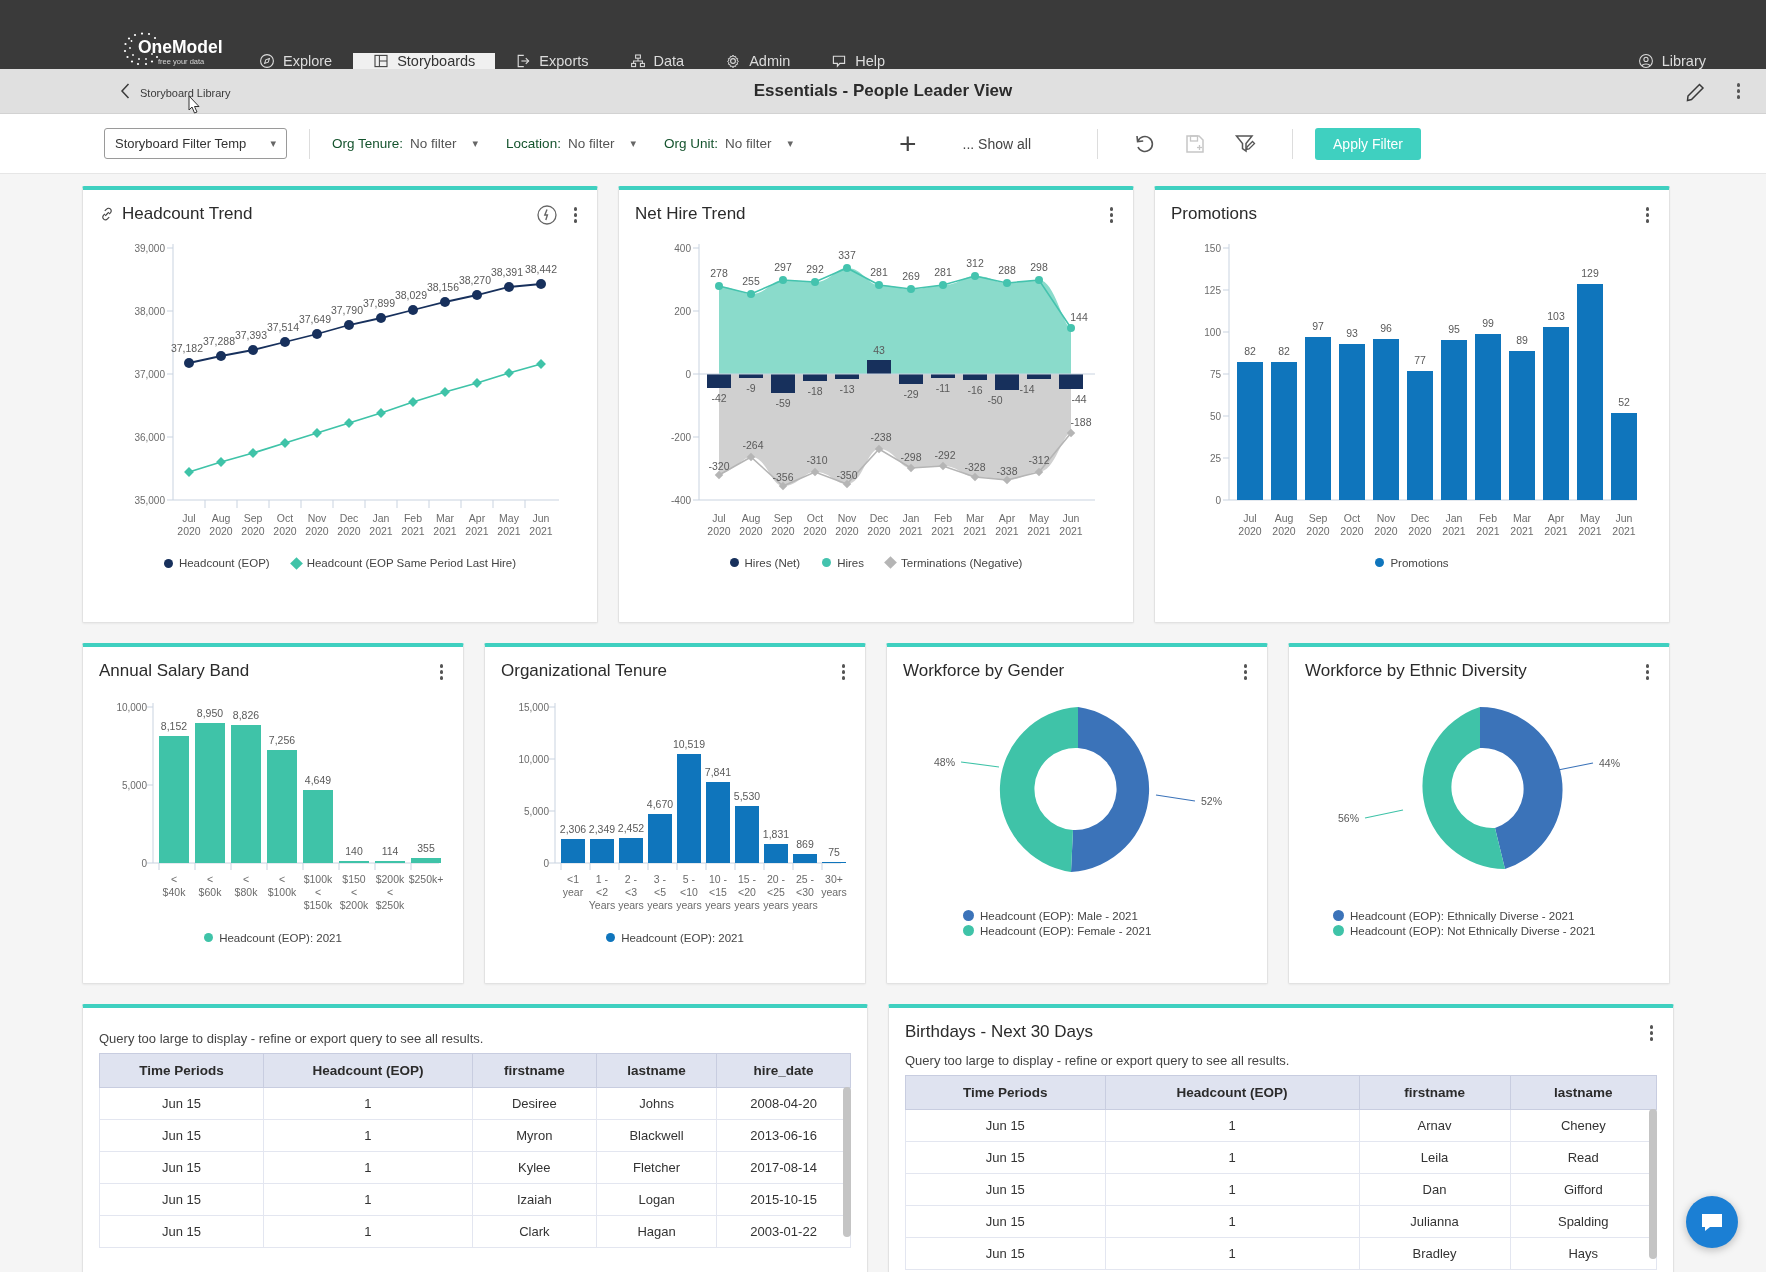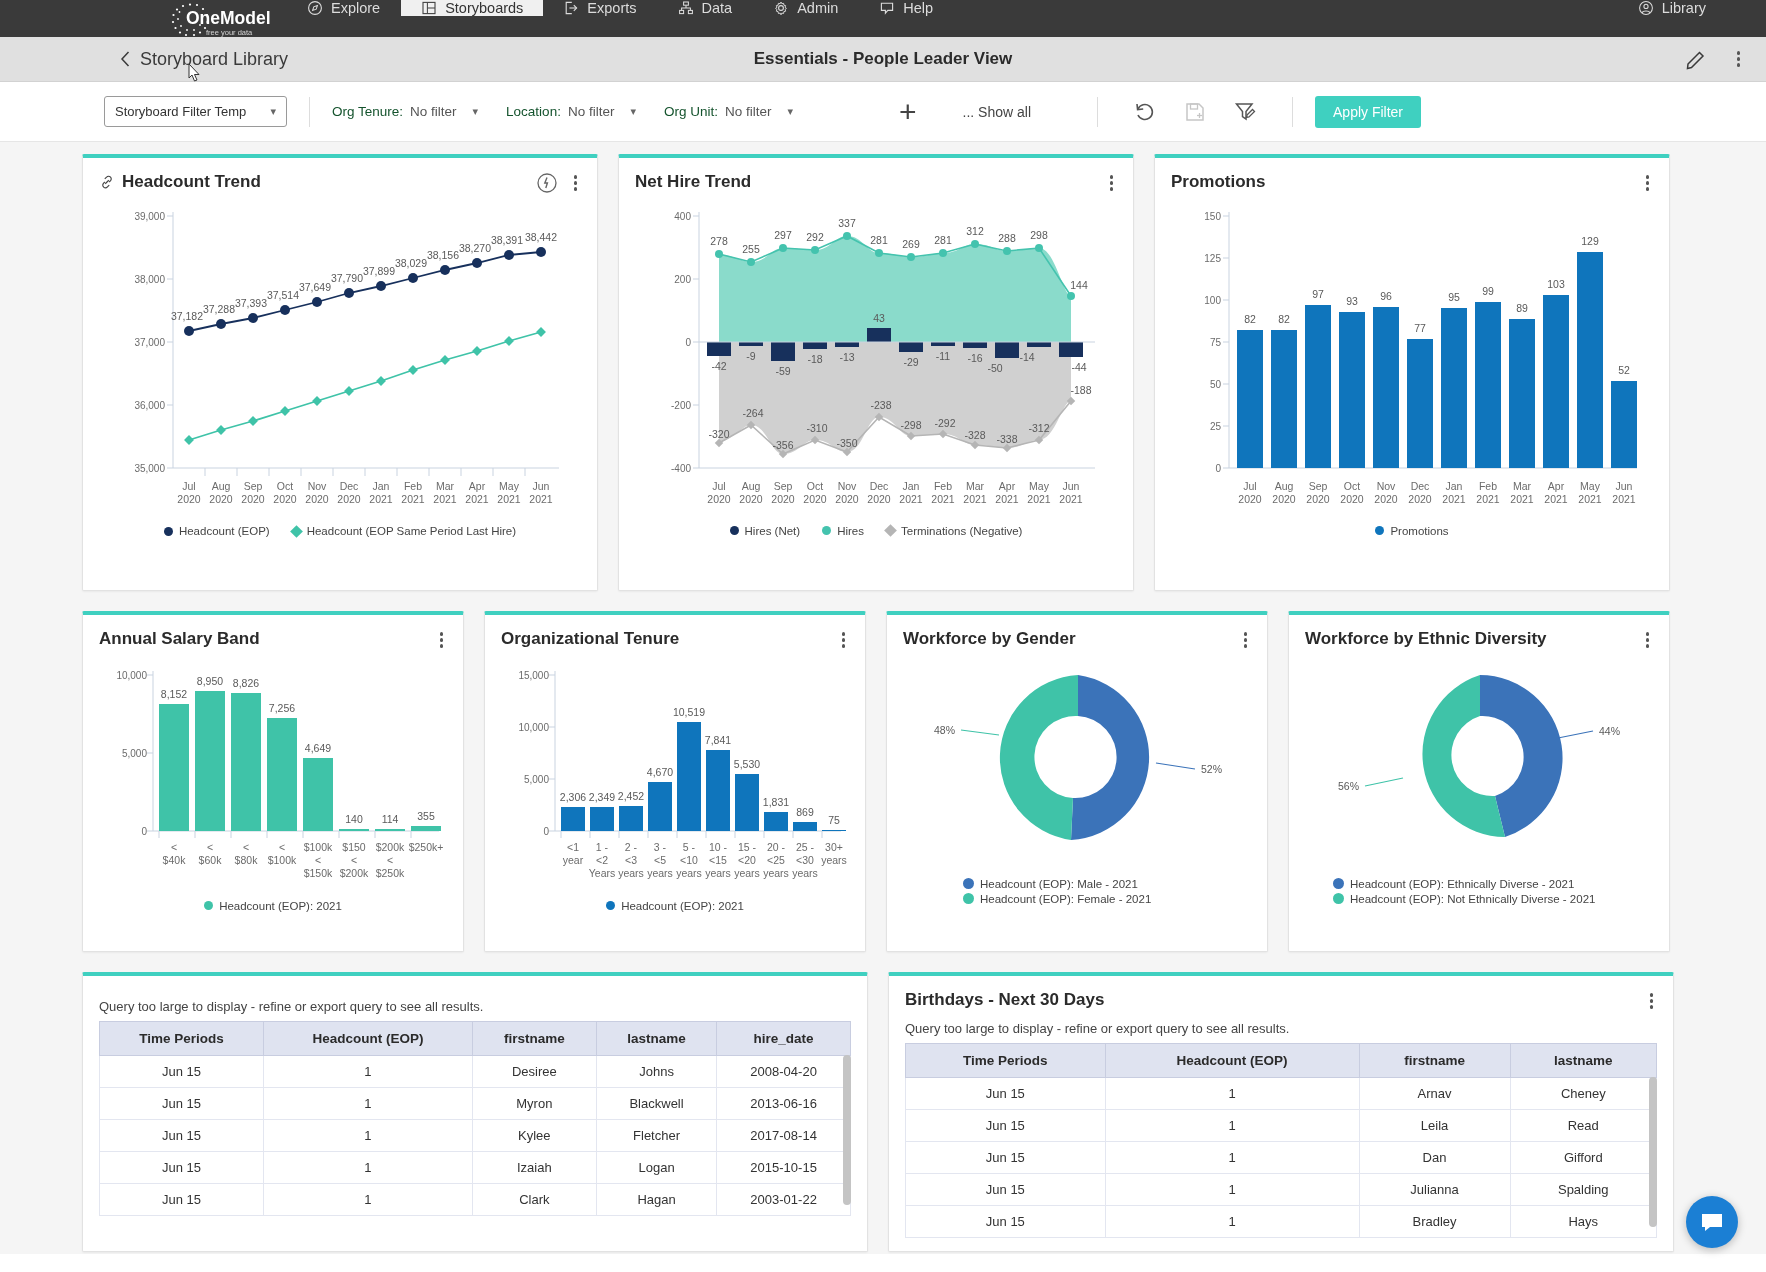--- a/index.html
+++ b/index.html
@@ -5,42 +5,41 @@
   * { box-sizing: border-box; margin: 0; padding: 0; }
   body {
     width: 1766px; height: 1272px;
     font-family: "Liberation Sans", sans-serif;
     background: #ffffff; overflow: hidden;
     font-size: 13px; color: #333;
   }
 
   
   .topnav {
-    height: 37px; background: #3a3a3a; display: flex; align-items: flex-start;
+    height: 69px; background: #3a3a3a; display: flex; align-items: flex-end;
     color: #e8e8e8;
-    padding-left: 48px;
   }
   .logo-wrap { display:flex; align-items:center; padding: 0 16px 0 118px; }
   .logo { display:flex; flex-direction:column; align-items:center; line-height:1; }
   .nav-sep { width:1px; background:#6a6a6a; margin: 17px 0; }
   .nav-item {
     display:flex; align-items:center; gap:8px; padding: 0 20px;
     font-size: 14.5px; cursor:pointer; color:#dcdcdc;
   }
   .nav-item.active { background:#f0f0f0; color:#333; }
   .nav-spacer { flex:1; }
   .nav-right { display:flex; align-items:center; padding-right: 40px; }
   .ico { display:inline-block; width:16px; height:16px; flex:none; }
 
   
   .subheader {
     height: 45px; background:#e0e0e0; display:flex; align-items:center;
     padding: 0 22px; position:relative; border-bottom:1px solid #d2d2d2;
   }
-  .back-link { display:flex; align-items:center; gap:9px; font-size:18px; color:#3a3a3a; cursor:pointer; margin-left:98px;}
+  .back-link { display:flex; align-items:flex-end; gap:9px; font-size:11px; color:#3a3a3a; cursor:pointer; margin-left:98px;}
   .sb-title { position:absolute; left:0; right:0; text-align:center; font-size:17px; font-weight:bold; color:#2b2b2b; pointer-events:none;}
   .sb-actions { margin-left:auto; display:flex; align-items:center; gap:26px; z-index:2; }
   .cursor-icon { position:absolute; left:186px; top:26px; width:16px; height:22px; }
 
   
   .filterbar {
     height: 60px; background:#fff; display:flex; align-items:center;
     padding: 0 35px 0 104px; border-bottom:1px solid #e6e6e6;
   }
   .filter-select {
@@ -62,21 +61,21 @@
   }
 
   
   .canvas { background:#f5f5f5; padding: 12px 82px 0 82px; height: calc(1272px - 160px); overflow:hidden;}
   .row { display:flex; gap:20px; margin-bottom:20px; }
   .card {
     background:#fff; border:1px solid #e2e2e2; border-top:4px solid #3fd0c0;
     border-radius:2px; position:relative; padding: 14px 16px 10px 16px;
     box-shadow: 0 1px 2px rgba(0,0,0,0.05);
   }
-  .card-title { font-size:17px; font-weight:bold; color:#2b2b2b; display:flex; align-items:center; gap:7px; }
+  .card-title { font-size:17px; font-weight:normal; color:#2b2b2b; display:flex; align-items:center; gap:7px; }
   .card-hdr { display:flex; align-items:flex-start; justify-content:space-between; }
   .hdr-icons { display:flex; align-items:center; gap:12px; }
   .kebab { cursor:pointer; display:flex; flex-direction:column; gap:2.5px; padding:3px 4px;}
   .kebab i { width:3.5px; height:3.5px; background:#555; border-radius:50%; display:block;}
 
   .legend { display:flex; justify-content:center; gap:22px; margin-top:4px; font-size:11.5px; color:#444; }
   .legend.vert { flex-direction:column; gap:3px; align-items:flex-start; padding-left:60px;}
   .lg { display:flex; align-items:center; gap:6px; }
   .lgdot { width:9px; height:9px; border-radius:50%; display:inline-block; }
   .lgdia { width:9px; height:9px; display:inline-block; transform:rotate(45deg); }

